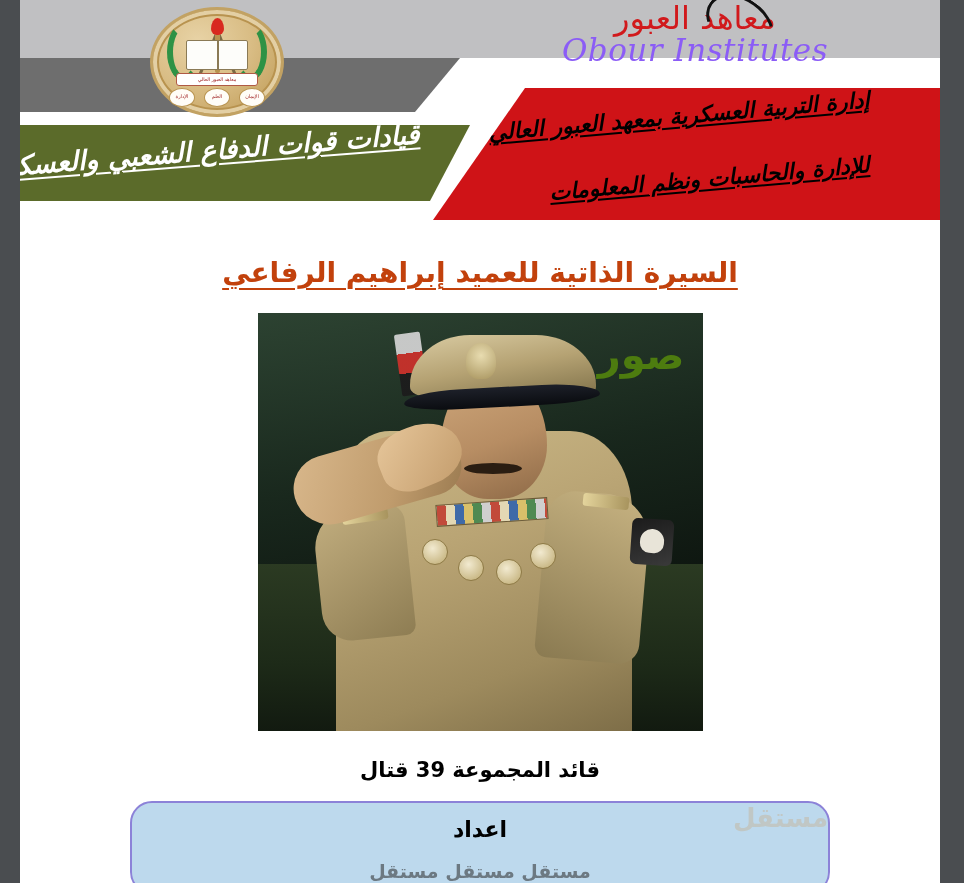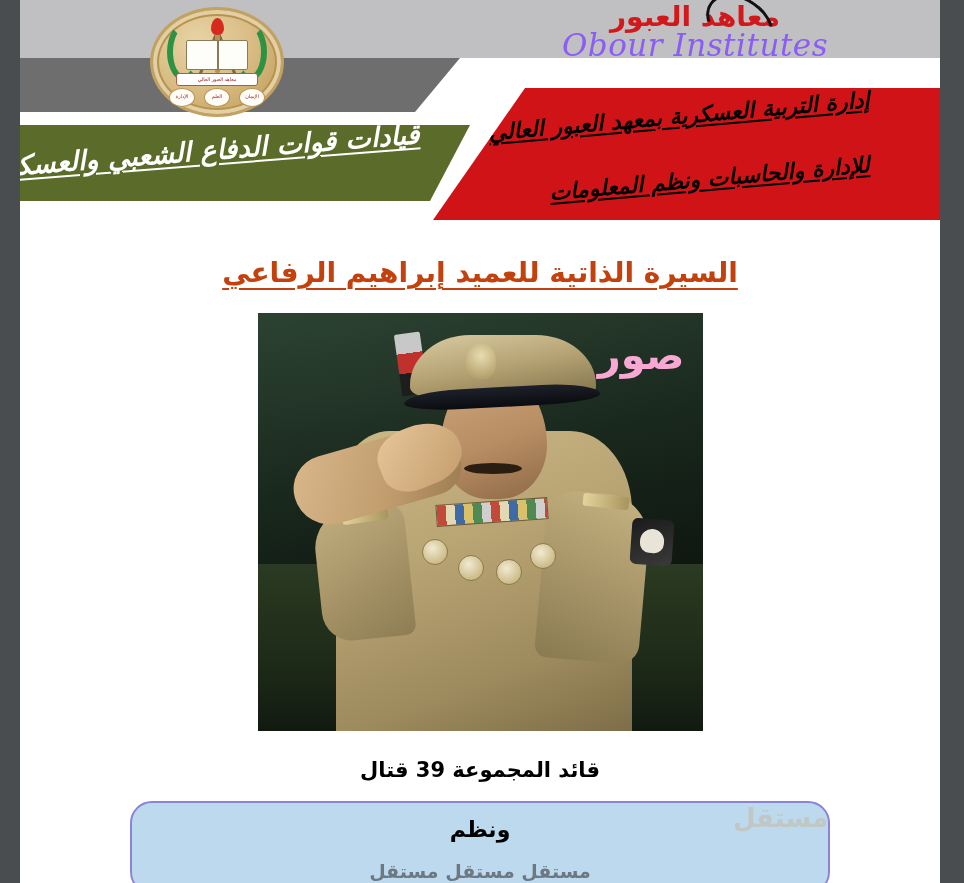--- a/index.html
+++ b/index.html
@@ -125,22 +125,22 @@
   #obour-wordmark {
     position: absolute;
     left: 515px; top: 2px;
     width: 320px; height: 92px;
     text-align: center;
     direction: ltr;
   }
   #obour-ar {
     display: block;
     color: #d1191c;
-    font-size: 28px;
-    font-weight: bold;
+    font-size: 32px;
+    font-weight: normal;
     letter-spacing: 2px;
     font-family: "DejaVu Sans", sans-serif;
     line-height: 1.05;
     direction: rtl;
   }
   #obour-en {
     display: block;
     color: #8b5cf6;
     font-size: 31px;
     font-style: italic;
@@ -444,21 +444,21 @@
     width: 26px; height: 62px;
     background: linear-gradient(180deg, #cfcfcf 0 32%, #c8312b 32% 64%, #1c1c1c 64% 100%);
     transform: rotate(-8deg);
     opacity: .95;
     border-radius: 2px;
   }
   .ph-watermark {
     position: absolute;
     right: 18px; top: 16px;
     width: 112px; height: 52px;
-    color: #f9a8d4;
+    color: #4d7c0f;
     font-size: 40px;
     font-weight: bold;
     font-family: "DejaVu Sans", sans-serif;
     direction: rtl;
     text-align: right;
     line-height: 52px;
     overflow: hidden;
     white-space: nowrap;
   }
 
@@ -612,19 +612,19 @@
       </div>
 
       <div id="caption">
         <div>قائد المجموعة 39 قتال</div>
       </div>
 
       <div id="blue-box">
         <div id="site-watermark">
           <span id="wm-ar">مستقل</span>
         </div>
-        <div id="prep-label">ونظم</div>
+        <div id="prep-label">اعداد</div>
         <div id="prep-sub">مستقل مستقل مستقل</div>
       </div>
 
     </div>
   </div>
 </div>
 
 </body></html>

